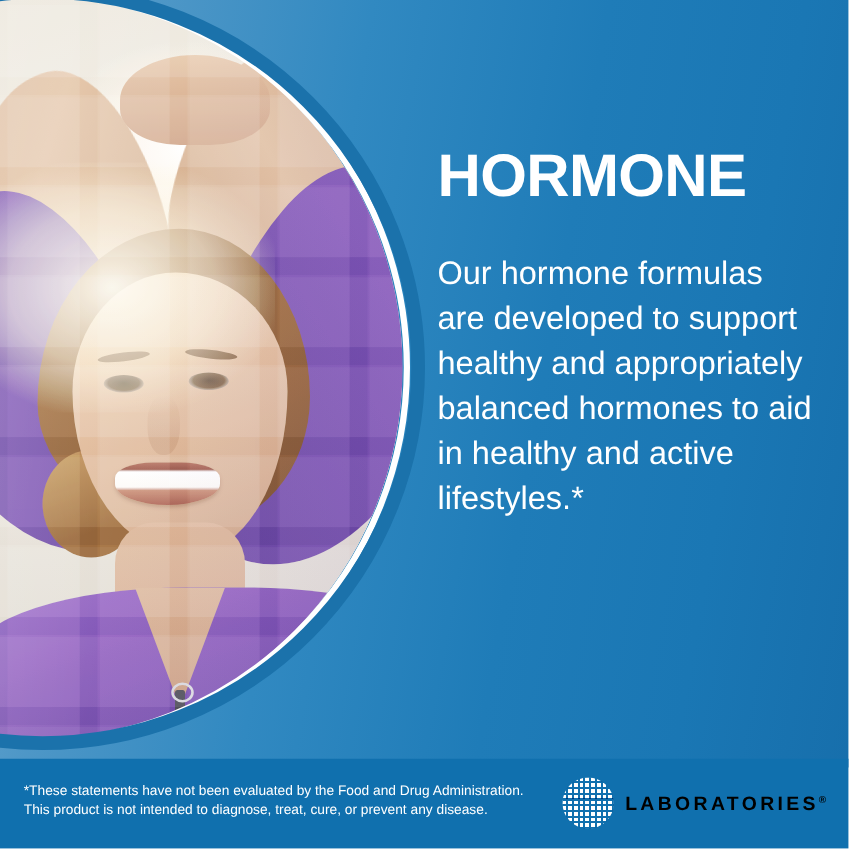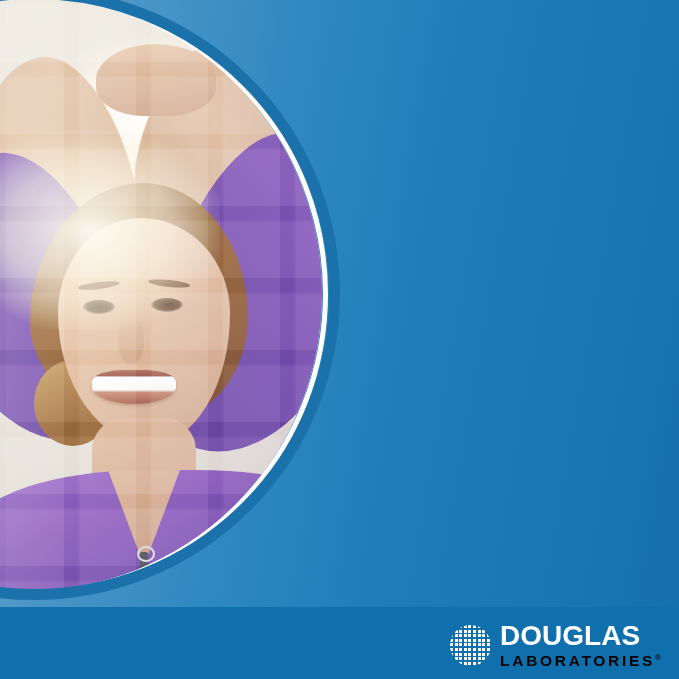--- a/index.html
+++ b/index.html
@@ -393,25 +393,32 @@
         <div class="grid-overlay"></div>
         <div class="grid-overlay2"></div>
         <div class="photo-veil"></div>
       </div>
     </div>
   </div>
 
   <div class="arc-gap"></div>
   <div class="arc-ring"></div>
 
+  <div class="content">
+    <h1 class="headline">HORMONE</h1>
+    <p class="blurb">Our hormone formulas are developed to support healthy and appropriately balanced hormones to aid in healthy and active lifestyles.*</p>
+  </div>
 
   <div class="footer">
+    <div class="disclaimer">
+      <div>*These statements have not been evaluated by the Food and Drug Administration.</div>
+      <div>This product is not intended to diagnose, treat, cure, or prevent any disease.</div>
+    </div>
 
     <div class="logo">
       <div class="logo-mark"></div>
       <div class="logo-words">
-        <span class="logo-top">DOUGLAS</span>
         <span class="logo-bottom"><span>LABORATORIES</span><span class="logo-reg">®</span></span>
       </div>
     </div>
   </div>
 
 </div>
 
 </body></html>

